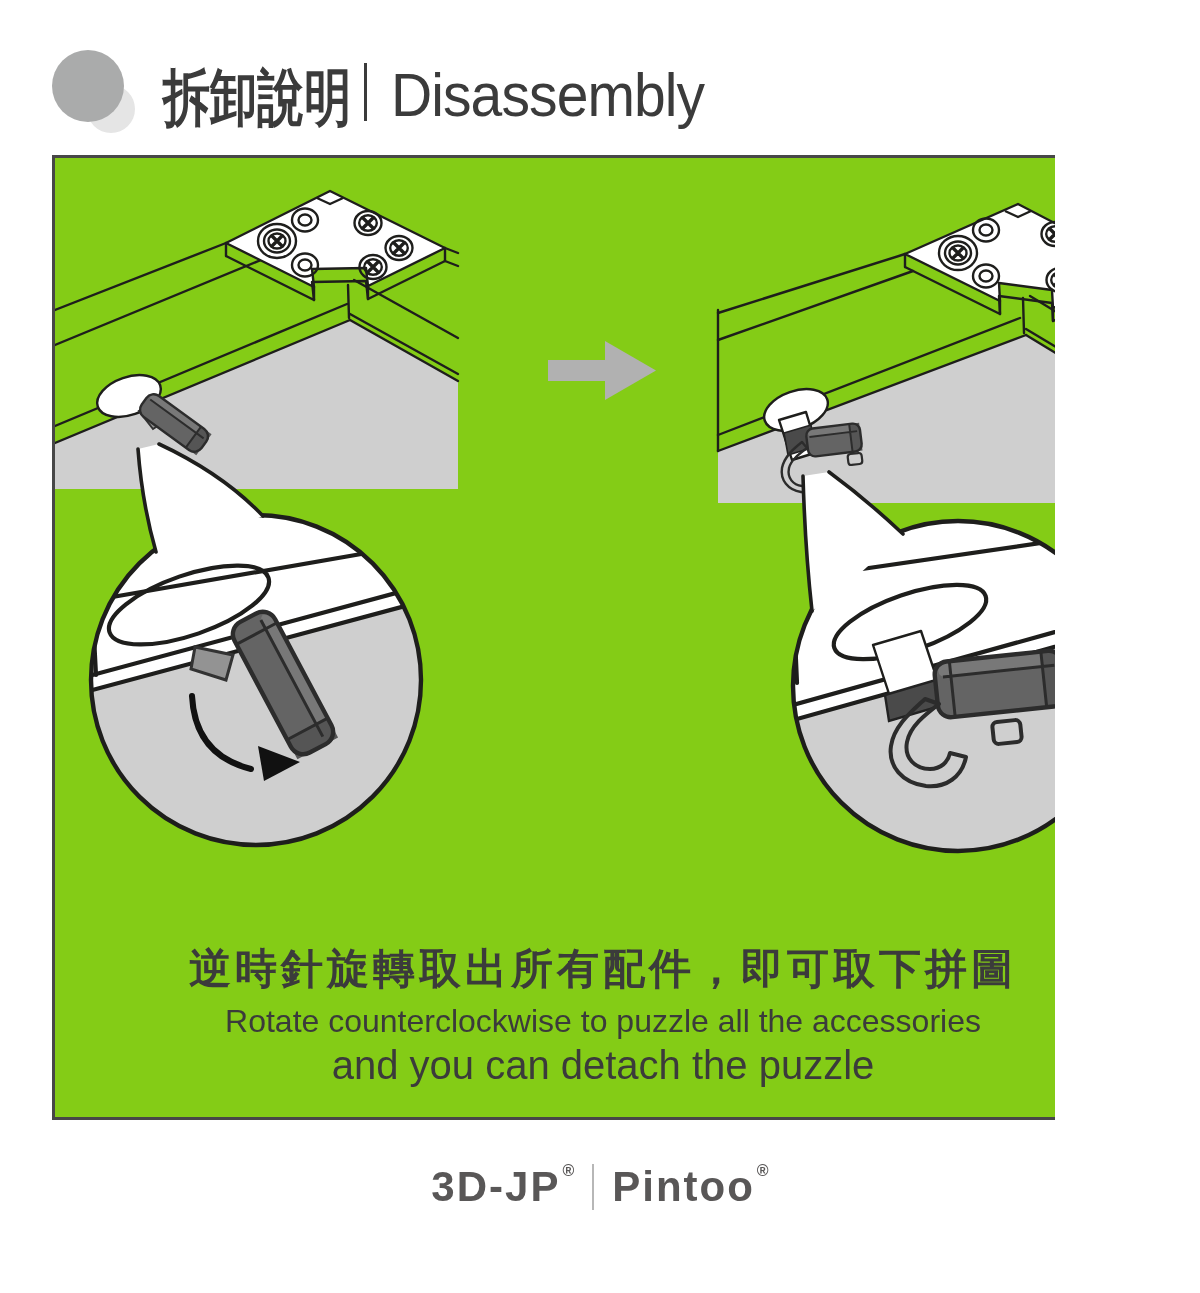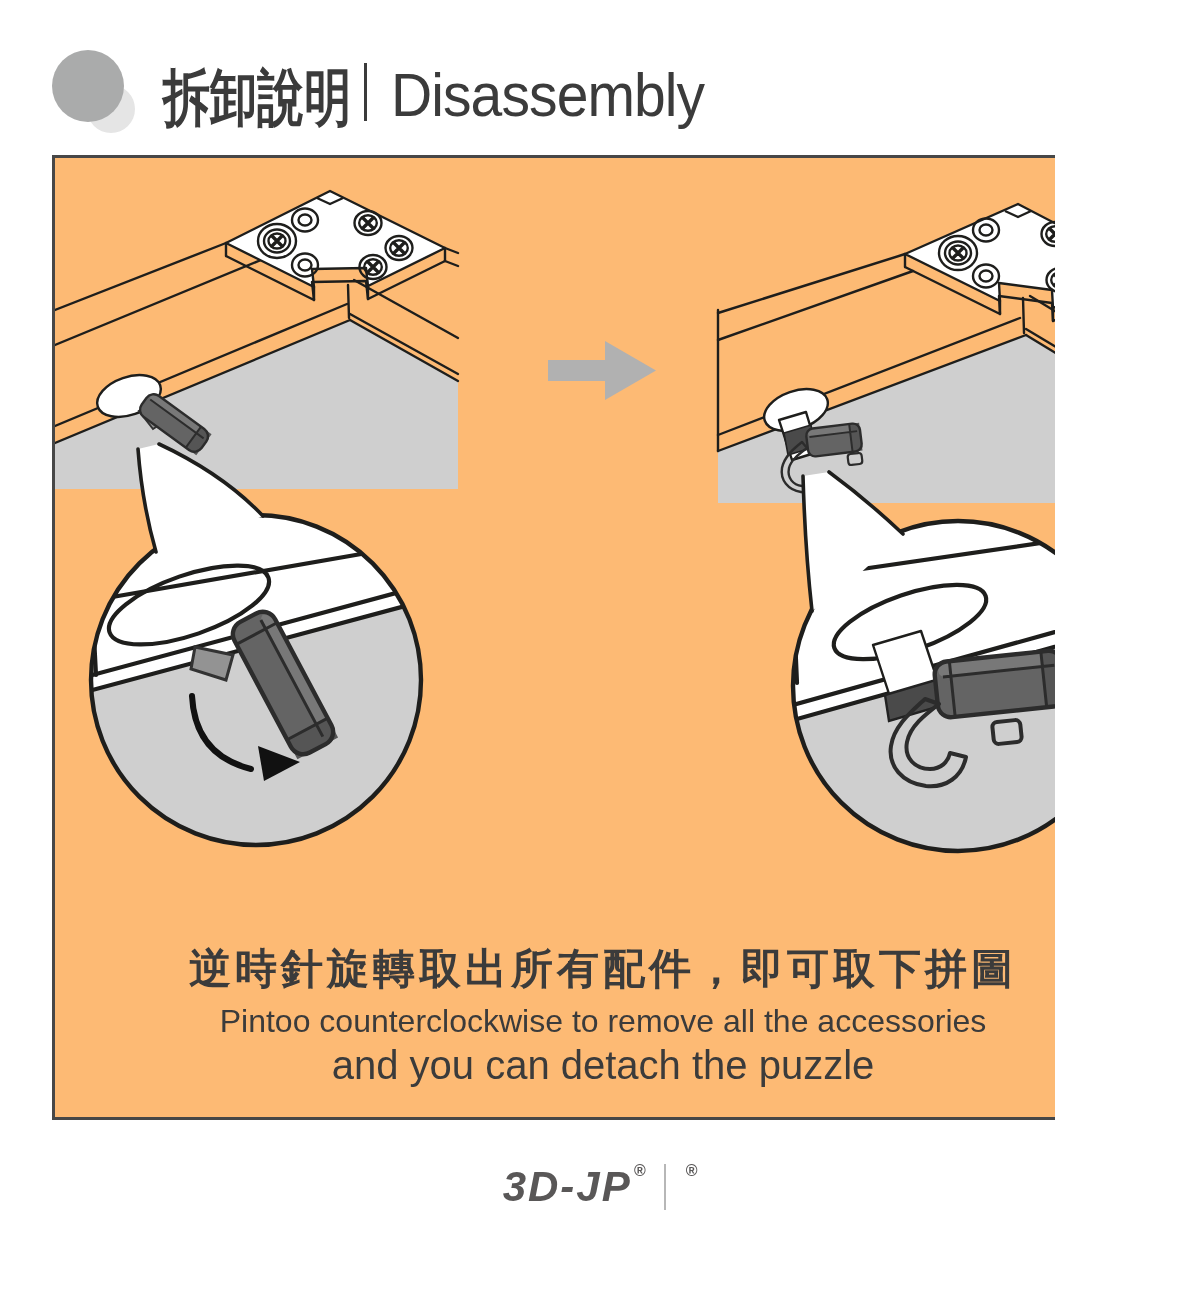--- a/index.html
+++ b/index.html
@@ -9,29 +9,29 @@
   #header-icon{position:absolute;left:48px;top:48px;}
   #title-zh{position:absolute;left:163px;top:56px;font-size:62px;font-weight:bold;
             letter-spacing:0px;transform:scaleX(0.76);transform-origin:left center;
             white-space:nowrap;color:var(--text,#3b3b3b);}
   #title-divider{position:absolute;left:364px;top:63px;width:3px;height:58px;background:var(--text,#3b3b3b);}
   #title-en{position:absolute;left:391px;top:59px;font-size:62px;font-weight:400;
             letter-spacing:-1px;transform:scaleX(0.92);transform-origin:left center;
             white-space:nowrap;color:var(--text,#3b3b3b);}
   
   #main-box{position:absolute;left:52px;top:155px;width:1096px;height:965px;
-            border:3px solid var(--box-border,#474747);box-sizing:border-box;background:#fdba74;}
+            border:3px solid var(--box-border,#474747);box-sizing:border-box;background:#84cc16;}
   #diagram{position:absolute;left:0;top:0;}
   .caption{position:absolute;left:0;width:1096px;text-align:center;white-space:nowrap;}
   #caption-zh{top:783px;font-size:42px;font-weight:600;letter-spacing:4px;}
   #caption-en1{top:845px;font-size:32px;font-weight:400;letter-spacing:0px;}
   #caption-en2{top:885px;font-size:40px;font-weight:400;letter-spacing:0px;}
   
   #footer{position:absolute;left:0;top:1163px;width:1200px;display:flex;
-          align-items:center;justify-content:center;font-style:italic;}
+          align-items:center;justify-content:center;}
   .brand{font-size:42px;font-weight:bold;color:var(--logo-gray,#595757);letter-spacing:2px;}
   .rmark{font-size:16px;font-weight:bold;color:var(--logo-gray,#595757);
          position:relative;top:-16px;margin-left:2px;}
   #footer-divider{width:2px;height:46px;background:var(--divider-gray,#b7b7b7);margin:0 18px;}
   
   .ln{stroke:var(--line-art,#1e1e1c);stroke-width:2.4;fill:none;stroke-linecap:round;}
   .lnj{stroke:var(--line-art,#1e1e1c);stroke-width:2.4;fill:none;stroke-linejoin:round;}
   .white{fill:#ffffff;}
   .gray{fill:var(--puzzle-gray,#cfcfcf);}
   .mag-ln{stroke:var(--line-art,#1e1e1c);stroke-width:4.2;fill:none;stroke-linecap:round;}
@@ -247,24 +247,25 @@
             <rect x="-14" y="-11" width="28" height="22" rx="5" class="clip-main clip-edge" stroke-width="4"></rect>
           </g>
         </g>
         <circle cx="903" cy="528" r="165" fill="none" stroke="#1e1e1c" stroke-width="4.4"></circle>
         <path d="M748,318 L774,314 Q812,342 848,376 L800,420 L757,453 Q750,390 748,318 Z" fill="#fff"></path>
         <path d="M748,318 Q750,390 757,453 M774,314 Q812,342 848,376" fill="none" stroke="#1e1e1c" stroke-width="3.6" stroke-linecap="round"></path>
       </g>
     </svg>
 
     <div class="caption" id="caption-zh">逆時針旋轉取出所有配件，即可取下拼圖</div>
-    <div class="caption" id="caption-en1">Pintoo counterclockwise to remove all the accessories</div>
+    <div class="caption" id="caption-en1">Rotate counterclockwise to puzzle all the accessories</div>
     <div class="caption" id="caption-en2">and you can detach the puzzle</div>
   </div>
 
   <div id="footer">
     <span class="brand">3D-JP</span>
     <span class="rmark">®</span>
     <span id="footer-divider"></span>
+    <span class="brand">Pintoo</span>
     <span class="rmark">®</span>
   </div>
 
 </div>
 
 </body></html>

